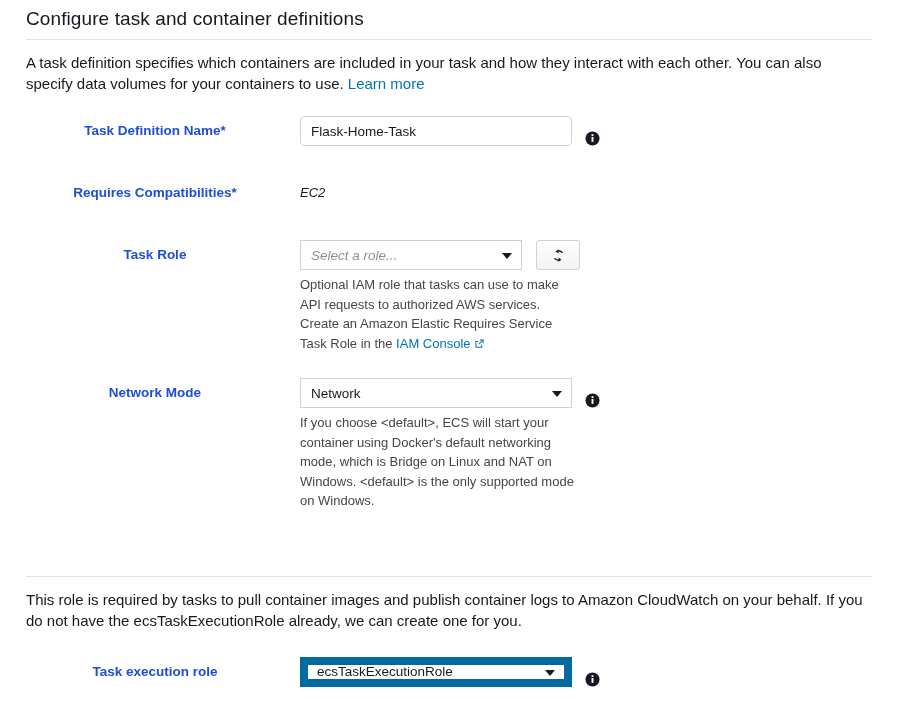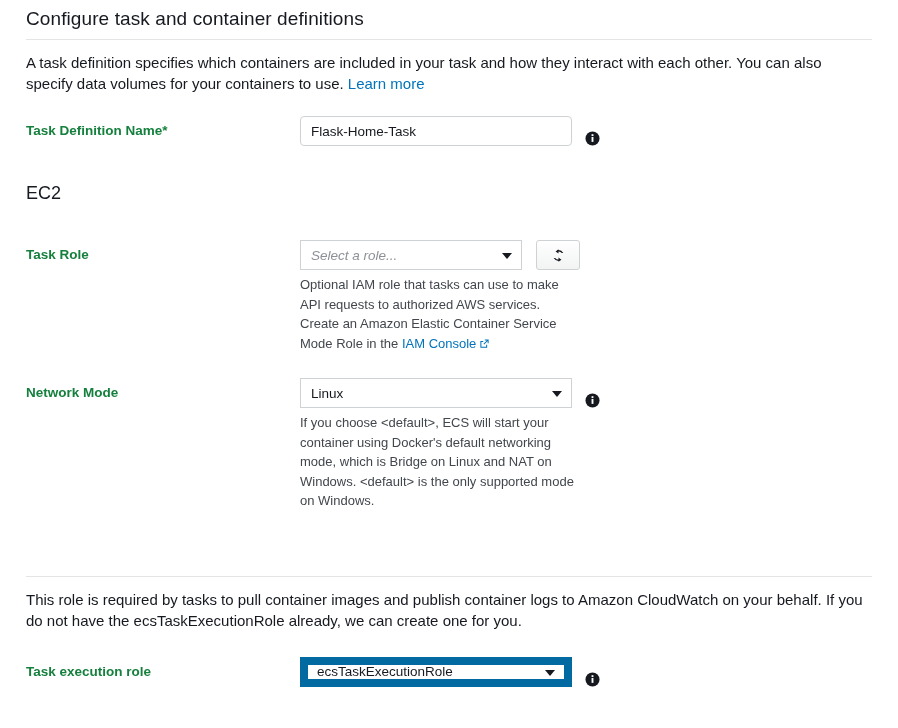--- a/index.html
+++ b/index.html
@@ -61,26 +61,26 @@
     margin-top: 22px;
   }
   .row {
     display: flex;
     align-items: flex-start;
   }
 
   .label-col {
     width: 274px;
     flex: 0 0 274px;
-    text-align: left;
+    text-align: center;
     padding-right: 16px;
     box-sizing: border-box;
     font-size: 13.5px;
     font-weight: bold;
-    color: #15803d;
+    color: #1d4ed8;
     line-height: 30px;
   }
   .field-col {
     flex: 1 1 auto;
     display: block;
     min-width: 0;
   }
   .field-line {
     display: flex;
     align-items: flex-end;
@@ -201,23 +201,24 @@
               <rect x="7" y="3.4" width="2" height="2" fill="#ffffff"></rect>
             </svg>
           </span>
         </div>
       </div>
     </div>
 
     <div class="row-gap-sm"></div>
 
     <div class="row">
-      <div class="field-col">
-        <div class="field-line">
-          <span style="font-size:18px;line-height:30px;">EC2</span>
+      <div class="label-col">Requires Compatibilities*</div>
+      <div class="field-col">
+        <div class="field-line">
+          <span style="font-size:13px;line-height:30px;font-style:italic;">EC2</span>
         </div>
       </div>
     </div>
 
     <div class="row-gap-sm"></div>
 
     <div class="row">
       <div class="label-col">Task Role</div>
       <div class="field-col">
         <div class="field-line">
@@ -226,38 +227,38 @@
             <span class="caret"></span>
           </div>
           <div class="refresh-btn" title="Refresh">
             <svg width="15" height="15" viewBox="0 0 16 16" aria-hidden="true">
               <path d="M8 2.2a5.8 5.8 0 0 1 5.1 3.05l-1.55.0A4.35 4.35 0 0 0 8 3.65V1.3L4.9 3.6 8 5.9V2.2z" fill="#16191f"></path>
               <path d="M8 13.8A5.8 5.8 0 0 1 2.9 10.75l1.55 0A4.35 4.35 0 0 0 8 12.35V14.7l3.1-2.3L8 10.1v3.7z" fill="#16191f"></path>
             </svg>
           </div>
         </div>
         <div class="help">
-          <span>Optional IAM role that tasks can use to make API requests to authorized AWS services. Create an Amazon Elastic Container Service Mode Role in the </span><a href="#" class="link">IAM Console</a><span class="ext-icon">
+          <span>Optional IAM role that tasks can use to make API requests to authorized AWS services. Create an Amazon Elastic Requires Service Task Role in the </span><a href="#" class="link">IAM Console</a><span class="ext-icon">
             <svg width="11" height="11" viewBox="0 0 12 12" aria-hidden="true">
               <path d="M1.5 3.2h3.1v1.1H2.6v5.2h5.2V7.3h1.1v3.2H1.5z" fill="#0073bb"></path>
               <path d="M6.4 1.5h4.1v4.1H9.4V3.4L5.7 7.1l-.8-.8 3.7-3.7H6.4z" fill="#0073bb"></path>
             </svg>
           </span>
         </div>
       </div>
     </div>
 
     <div class="row-gap-md"></div>
 
     <div class="row">
       <div class="label-col">Network Mode</div>
       <div class="field-col">
         <div class="field-line">
           <div class="select wide">
-            <span class="select-value">Linux</span>
+            <span class="select-value">Network</span>
             <span class="caret"></span>
           </div>
           <span class="info-icon">
             <svg width="15" height="15" viewBox="0 0 16 16" aria-hidden="true">
               <circle cx="8" cy="8" r="7.5" fill="#16191f"></circle>
               <rect x="7" y="6.4" width="2" height="5.2" fill="#ffffff"></rect>
               <rect x="7" y="3.4" width="2" height="2" fill="#ffffff"></rect>
             </svg>
           </span>
         </div>

